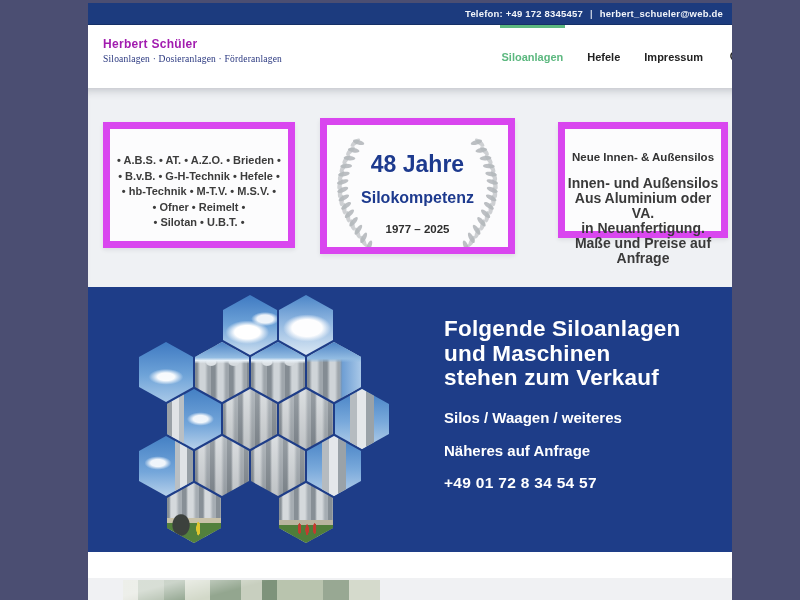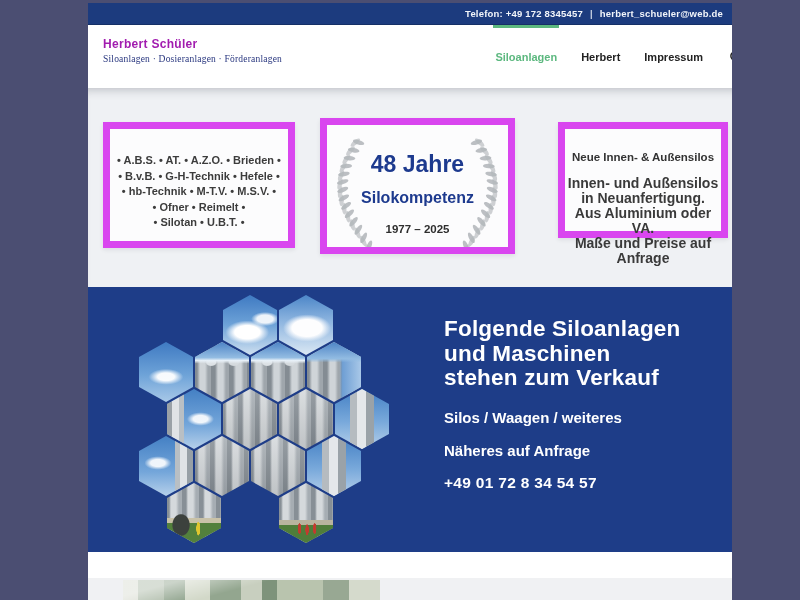--- a/index.html
+++ b/index.html
@@ -116,21 +116,21 @@
       <span>herbert_schueler@web.de</span>
     </div>
 
     <div class="header">
       <div class="logo">
         <div class="logo-title">Herbert Schüler</div>
         <div class="logo-sub">Siloanlagen · Dosieranlagen · Förderanlagen</div>
       </div>
       <div class="nav">
         <div class="nav-item active">Siloanlagen</div>
-        <div class="nav-item">Herbert</div>
+        <div class="nav-item">Hefele</div>
         <div class="nav-item">Impressum</div>
         <div class="search-btn">
           <svg width="14" height="14" viewBox="0 0 14 14">
             <circle cx="6" cy="6" r="4.1" fill="none" stroke="#222" stroke-width="1.5"></circle>
             <line x1="9.2" y1="9.2" x2="12.6" y2="12.6" stroke="#222" stroke-width="1.6" stroke-linecap="round"></line>
           </svg>
         </div>
       </div>
     </div>
 
@@ -208,22 +208,22 @@
             </g>
           </svg>
         <div class="anniv-title">48 Jahre</div>
         <div class="anniv-sub">Silokompetenz</div>
         <div class="anniv-years">1977 – 2025</div>
       </div>
       <div class="card card-offer">
         <div class="offer-title">Neue Innen- &amp; Außensilos</div>
         <div class="offer-lines">
           <div>Innen- und Außensilos</div>
+          <div>Aus Aluminium oder VA.</div>
           <div>in Neuanfertigung.</div>
-          <div>Aus Aluminium oder VA.</div>
           <div>Maße und Preise auf Anfrage</div>
         </div>
       </div>
     </div>
 
     <div class="hero">
       <div class="collage" id="collage">
           <div class="hex hcloud" style="left: 95px; top: 3px;"></div>
           <div class="hex hcloud2" style="left: 151px; top: 3px;"></div>
           <div class="hex hsky" style="left: 11px; top: 50px;"></div>

